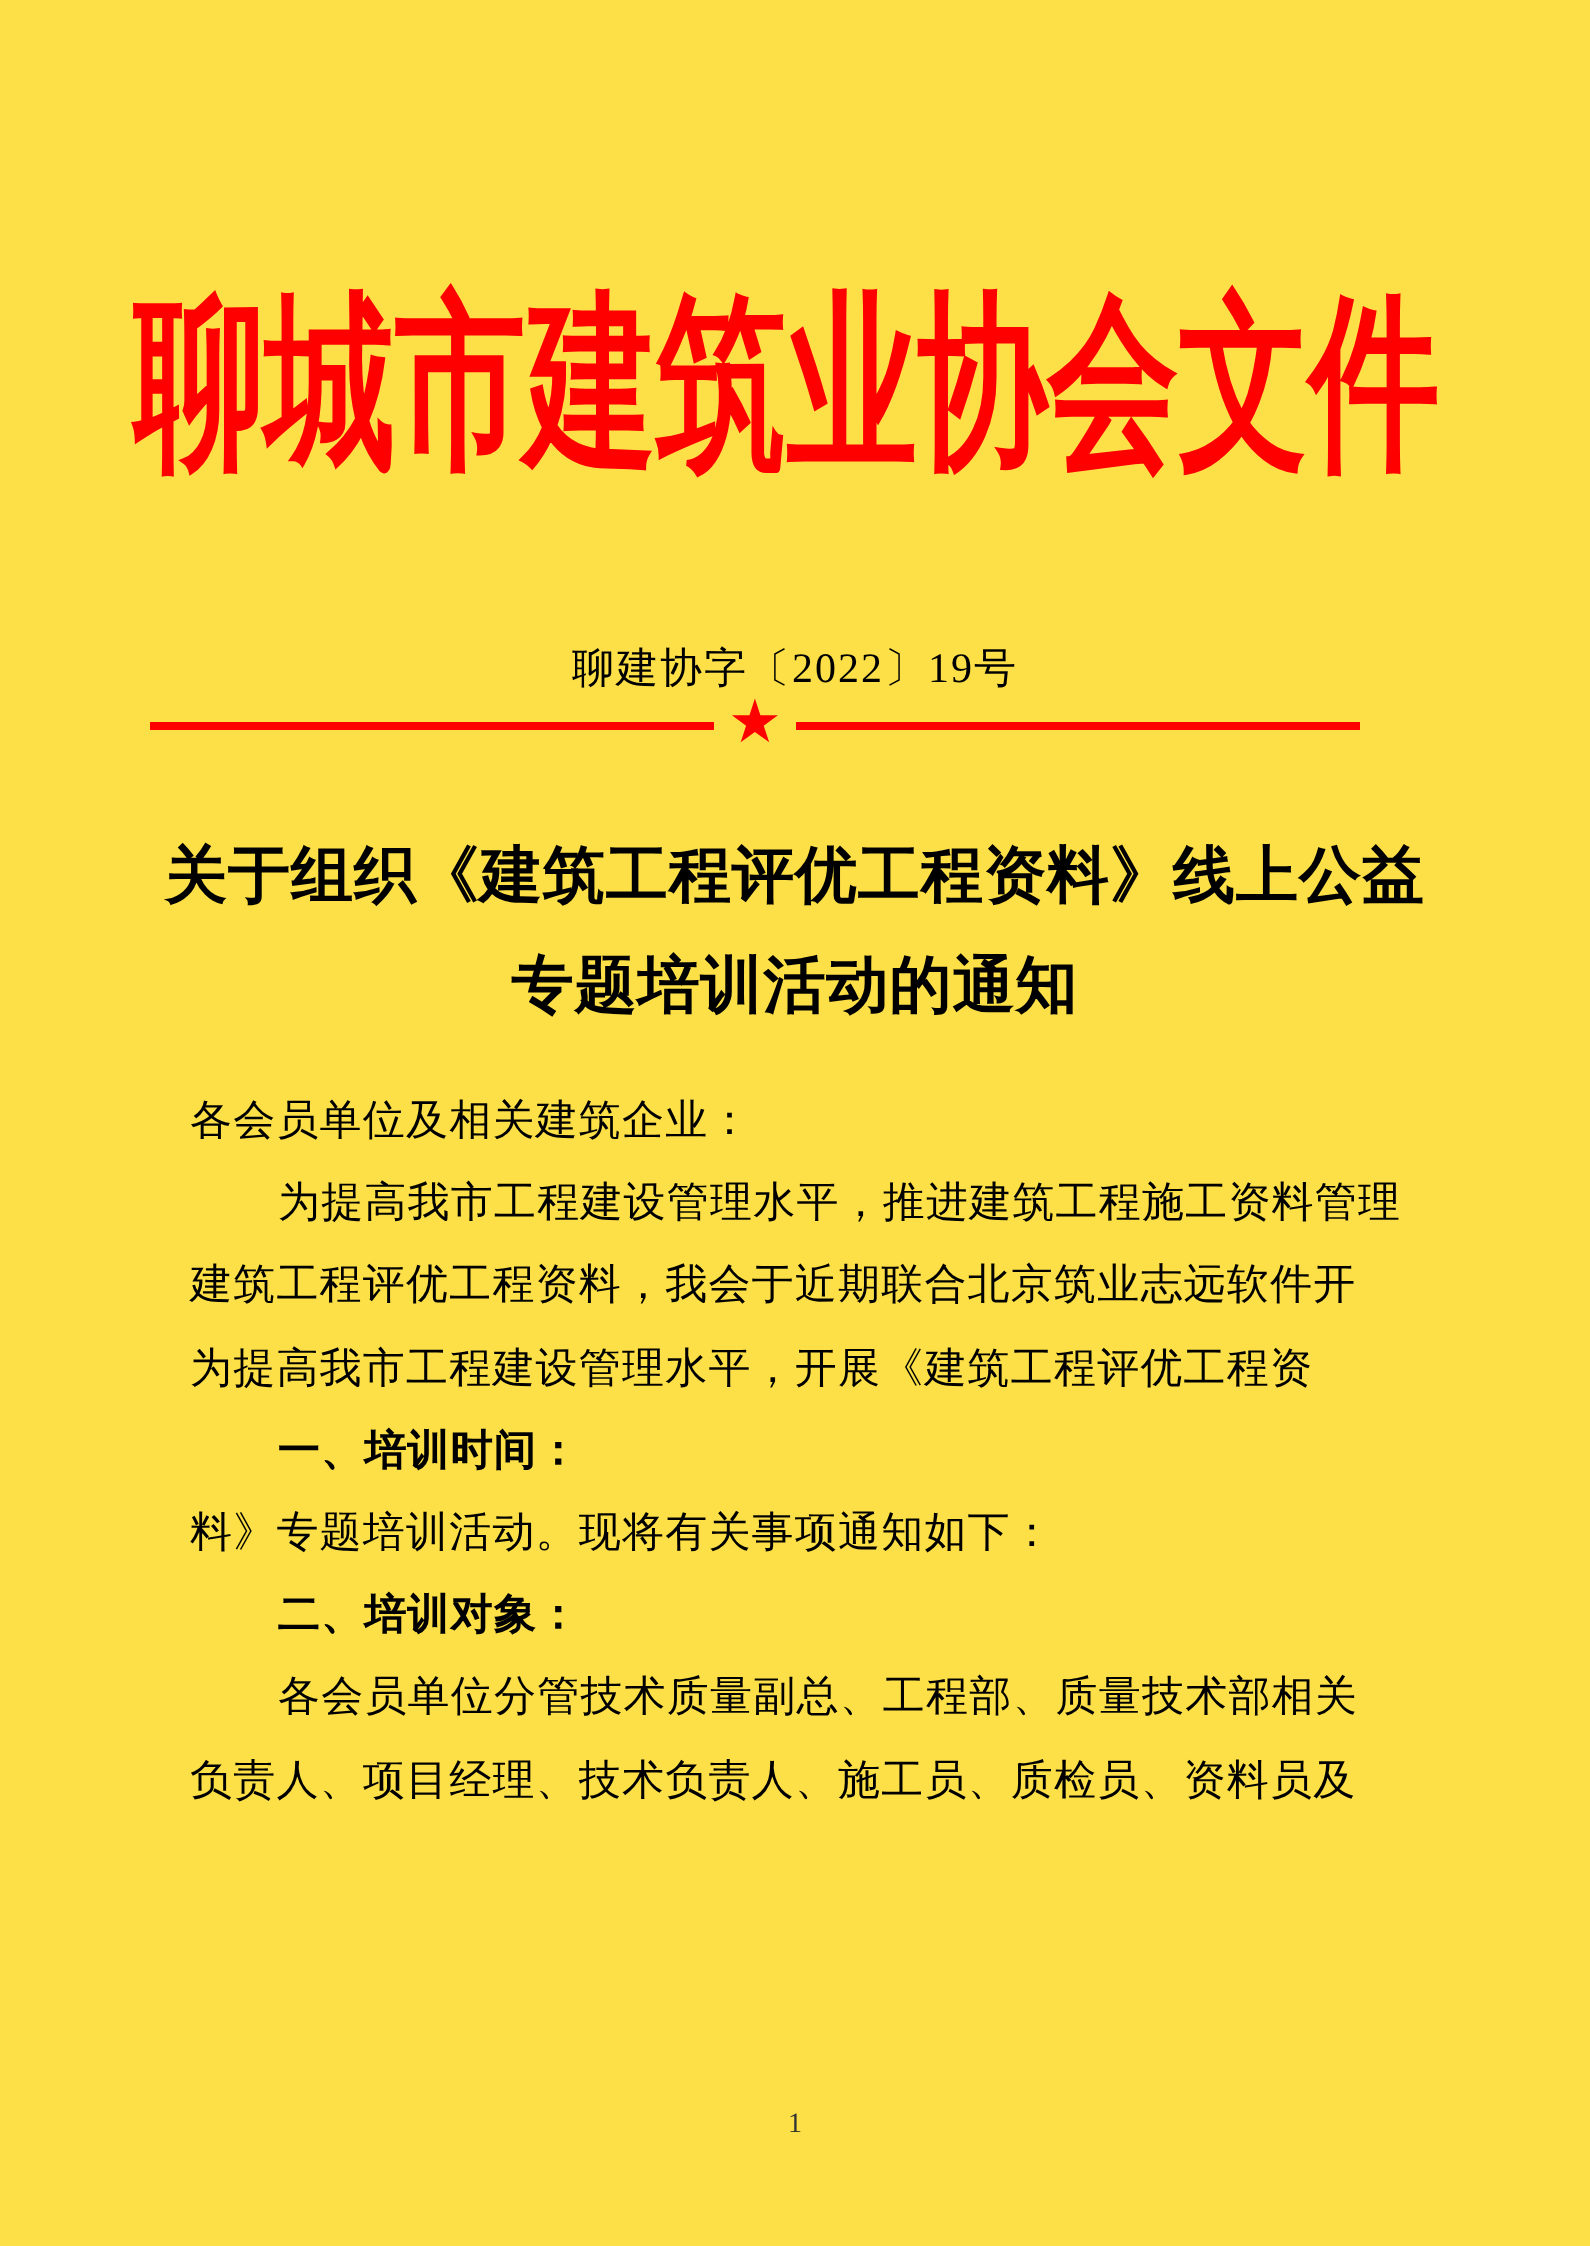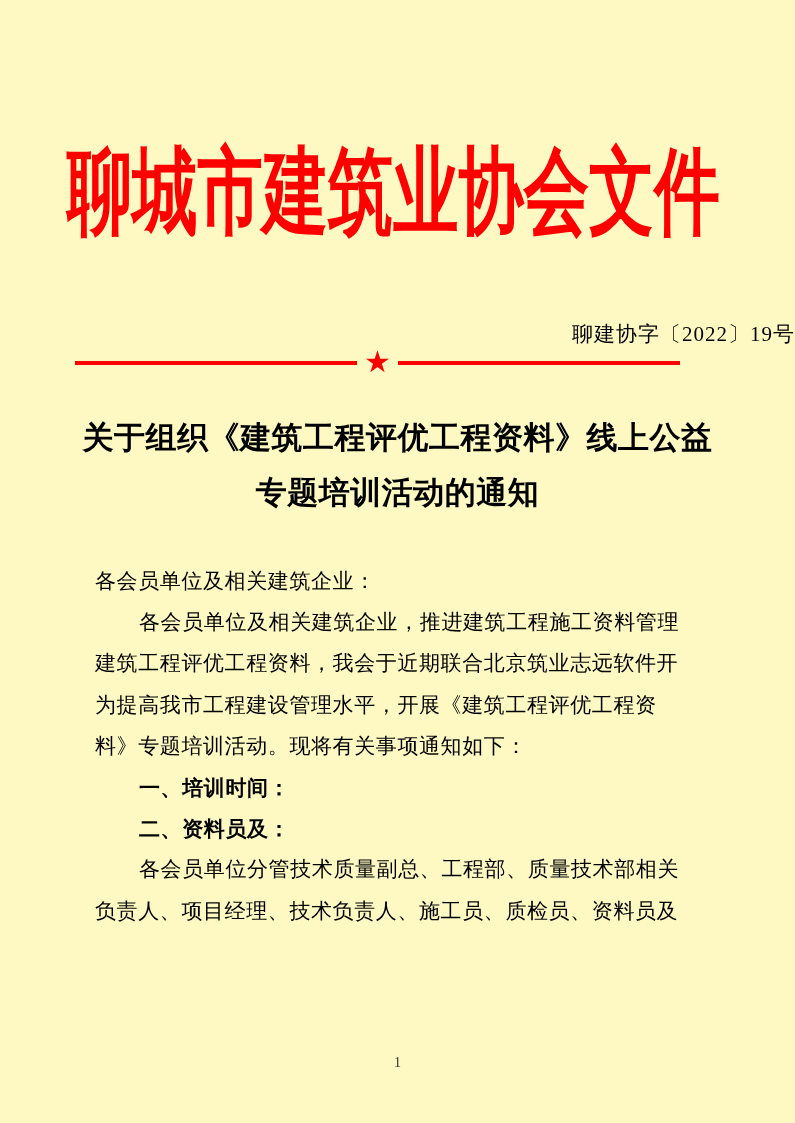--- a/index.html
+++ b/index.html
@@ -1,21 +1,21 @@
 <!DOCTYPE html>
 <html><head>
 <meta charset="utf-8">
 <style>
   * { margin:0; padding:0; box-sizing:border-box; }
   html,body { background:#ffffff; }
   .page {
     position:relative;
     width:795px; height:1123px;
     margin:0 auto;
-    background:#fef9c3;
+    background:#fde047;
     overflow:hidden;
     font-family:"Liberation Serif", serif;
     color:#000000;
   }
   
   .letterhead {
     position:absolute;
     top:145px; left:67px;
     font-size:95px;
     line-height:95px;
@@ -24,21 +24,21 @@
     color:#fe0000;
     transform:scaleX(0.687);
     transform-origin:left top;
     font-family:"Liberation Serif", serif;
   }
   
   .doc-number {
     position:absolute;
     top:322px; left:0;
     width:795px;
-    text-align:right;
+    text-align:center;
     font-size:21px;
     line-height:24px;
     letter-spacing:1px;
   }
   
   .divider {
     position:absolute;
     top:347px; left:75px;
     width:605px; height:32px;
     display:flex;
@@ -66,21 +66,20 @@
     font-size:31px;
     line-height:55px;
     letter-spacing:0.5px;
   }
   
   .body-text {
     position:absolute;
     top:540px; left:95px;
     width:615px;
     font-size:21px;
-    margin-top:21px;
   }
   .body-text .line {
     line-height:41.2px;
     white-space:pre;
     letter-spacing:0.6px;
   }
   .indent   { padding-left:44px; }
   .indent-date { padding-left:50px; }
   .heading  {
     font-family:"Liberation Sans", sans-serif;
@@ -113,25 +112,25 @@
     <div class="seg"></div>
   </div>
 
   <div class="notice-title">
     <div>关于组织《建筑工程评优工程资料》线上公益</div>
     <div>专题培训活动的通知</div>
   </div>
 
   <div class="body-text">
     <div class="line">各会员单位及相关建筑企业：</div>
-    <div class="line indent">各会员单位及相关建筑企业，推进建筑工程施工资料管理</div>
+    <div class="line indent">为提高我市工程建设管理水平，推进建筑工程施工资料管理</div>
     <div class="line">建筑工程评优工程资料，我会于近期联合北京筑业志远软件开</div>
     <div class="line">为提高我市工程建设管理水平，开展《建筑工程评优工程资</div>
+    <div class="line indent heading">一、培训时间：</div>
     <div class="line">料》专题培训活动。现将有关事项通知如下：</div>
-    <div class="line indent heading">一、培训时间：</div>
-    <div class="line indent heading">二、资料员及：</div>
+    <div class="line indent heading">二、培训对象：</div>
     <div class="line indent">各会员单位分管技术质量副总、工程部、质量技术部相关</div>
     <div class="line">负责人、项目经理、技术负责人、施工员、质检员、资料员及</div>
   </div>
 
   <div class="page-num">1</div>
 
 </div>
 
 </body></html>

